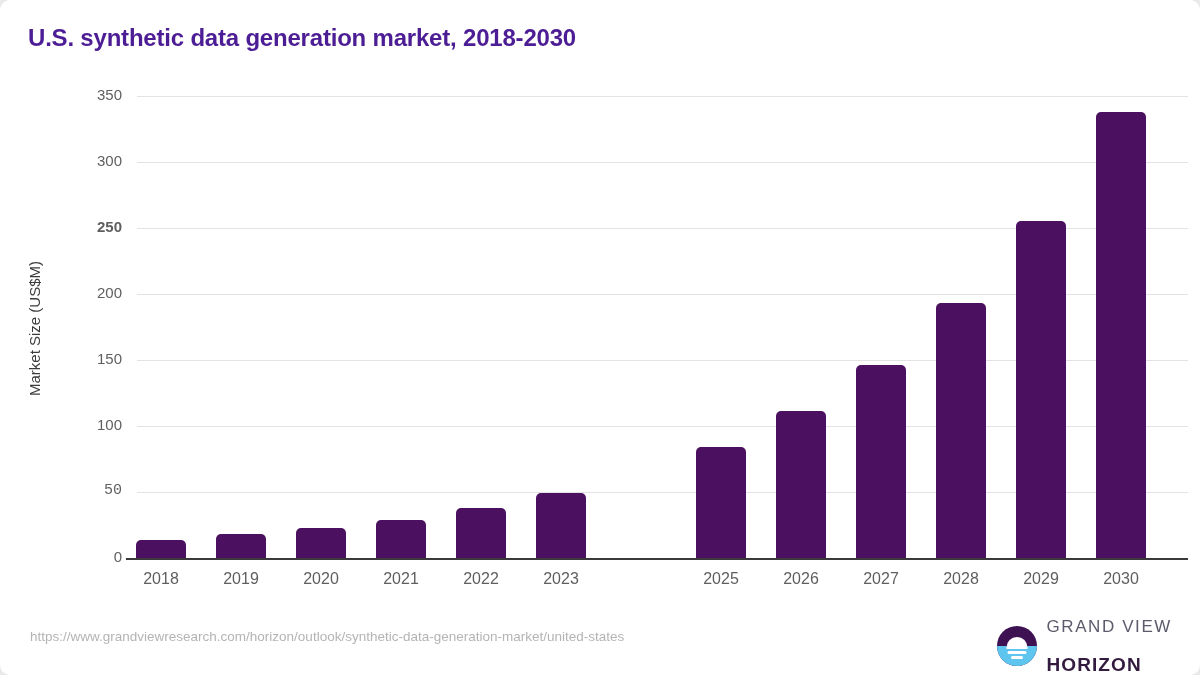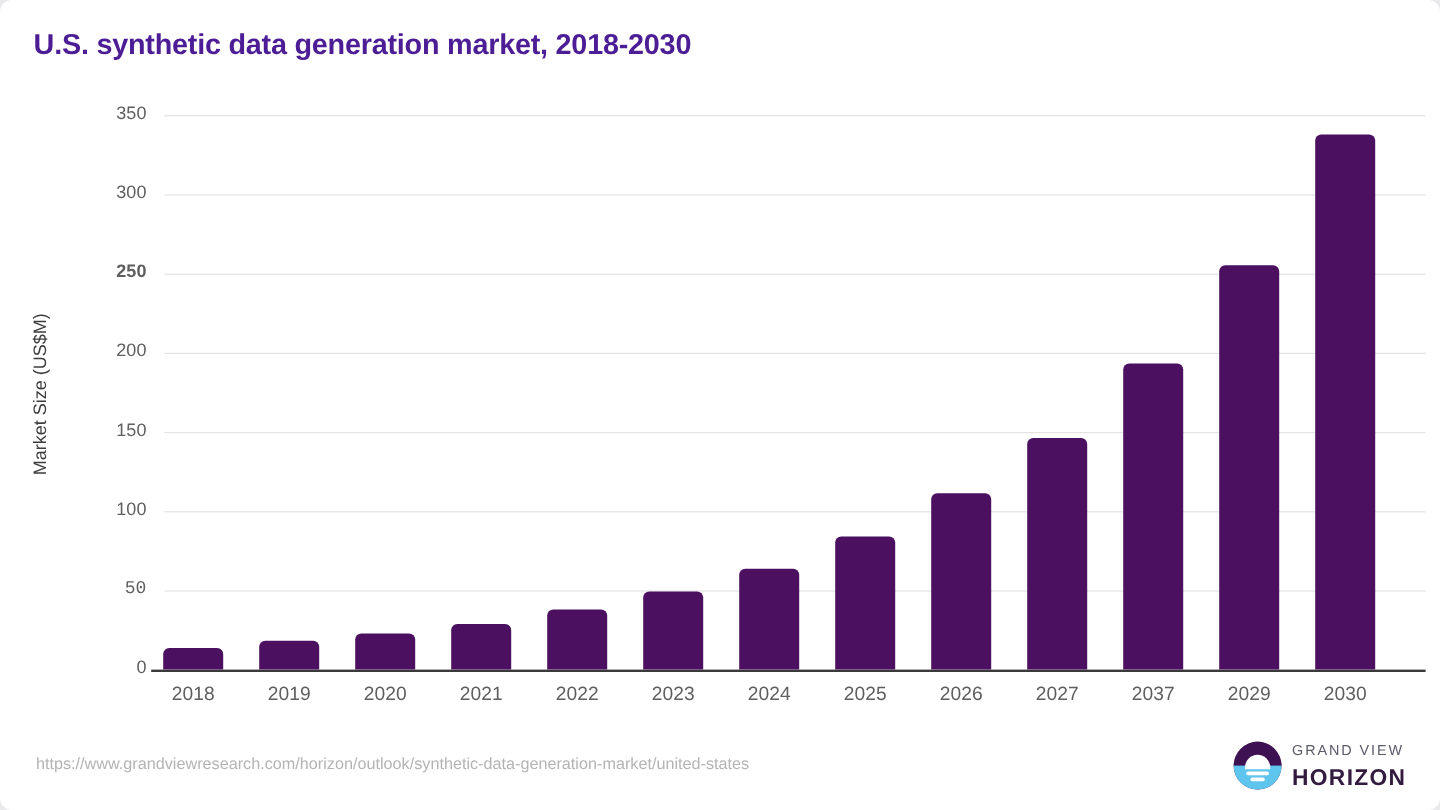--- a/index.html
+++ b/index.html
@@ -173,24 +173,24 @@
   }
   .logo-mark .ray1 { top: 63%; width: 19px; }
   .logo-mark .ray2 { top: 75%; width: 12px; }
   .logo-text {
     display: flex;
     flex-direction: column;
     justify-content: center;
     line-height: 1;
   }
   .logo-top {
-    font-size: 12px;
+    font-size: 17px;
     letter-spacing: 1.6px;
     color: #5b5b6b;
-    margin-bottom: 8px;
+    margin-bottom: 20px;
   }
   .logo-bottom {
     font-size: 19px;
     font-weight: bold;
     letter-spacing: 1.1px;
     color: #331b3f;
   }
 </style>
 </head>
 <body>
@@ -253,39 +253,35 @@
           <div class="x-tick-label">2021</div>
         </div>
         <div class="bar-slot" style="left: 320px;">
           <div class="bar" title="2022: 38" style="height: 50.16px; background: rgb(75, 17, 96);"></div>
           <div class="x-tick-label">2022</div>
         </div>
         <div class="bar-slot" style="left: 400px;">
           <div class="bar" title="2023: 49" style="height: 64.68px; background: rgb(75, 17, 96);"></div>
           <div class="x-tick-label">2023</div>
         </div>
-        <div class="bar-slot" style="left: 480px;">
-          <div class="bar" title="2024: 64" style="height: 84.48px; background: rgb(75, 17, 96);"></div>
-          <div class="x-tick-label">2024</div>
-        </div>
         <div class="bar-slot" style="left: 560px;">
           <div class="bar" title="2025: 84" style="height: 110.88px; background: rgb(75, 17, 96);"></div>
           <div class="x-tick-label">2025</div>
         </div>
         <div class="bar-slot" style="left: 640px;">
           <div class="bar" title="2026: 111" style="height: 146.52px; background: rgb(75, 17, 96);"></div>
           <div class="x-tick-label">2026</div>
         </div>
         <div class="bar-slot" style="left: 720px;">
           <div class="bar" title="2027: 146" style="height: 192.72px; background: rgb(75, 17, 96);"></div>
           <div class="x-tick-label">2027</div>
         </div>
         <div class="bar-slot" style="left: 800px;">
           <div class="bar" title="2028: 193" style="height: 254.76px; background: rgb(75, 17, 96);"></div>
-          <div class="x-tick-label">2037</div>
+          <div class="x-tick-label">2028</div>
         </div>
         <div class="bar-slot" style="left: 880px;">
           <div class="bar" title="2029: 255" style="height: 336.6px; background: rgb(75, 17, 96);"></div>
           <div class="x-tick-label">2029</div>
         </div>
         <div class="bar-slot" style="left: 960px;">
           <div class="bar" title="2030: 338" style="height: 446.16px; background: rgb(75, 17, 96);"></div>
           <div class="x-tick-label">2030</div>
         </div>
       </div>

